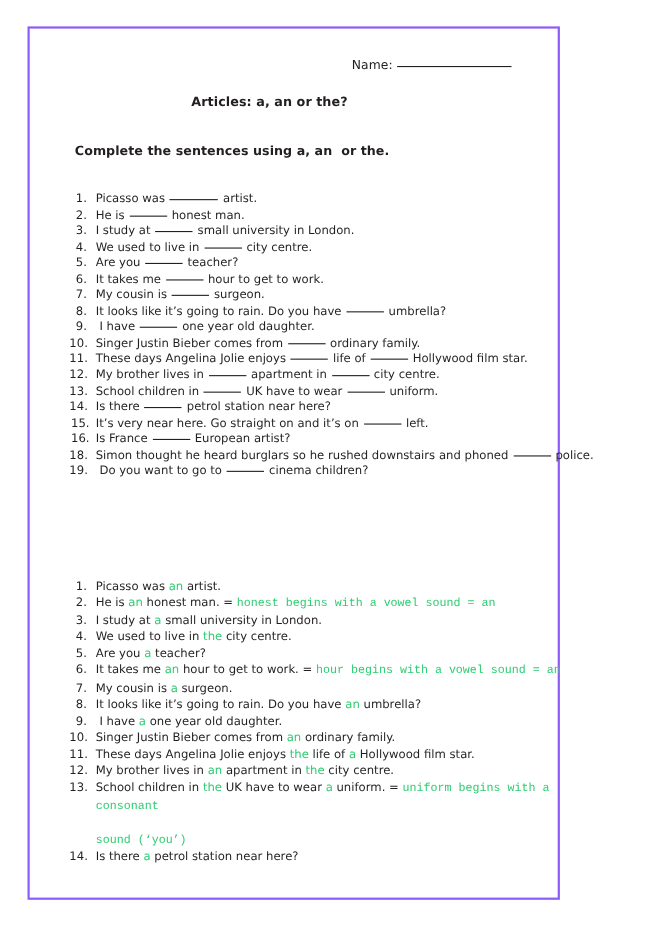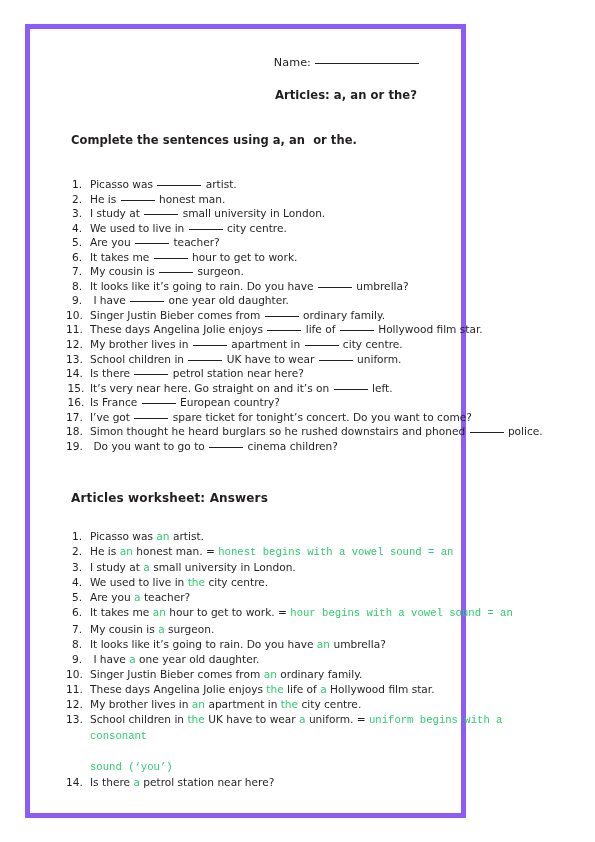--- a/index.html
+++ b/index.html
@@ -12,23 +12,23 @@
     height: 842px;
     font-family: "DejaVu Sans", sans-serif;
     color: #231f20;
     overflow: hidden;
     position: relative;
   }
   .page-frame {
     position: absolute;
     left: 25px;
     top: 24px;
-    width: 441px;
+    width: 484px;
     height: 794px;
-    border: 5px solid #8b5cf6;
+    border: 2px solid #8b5cf6;
     box-sizing: border-box;
     background: #ffffff;
   }
   .page-inner {
     position: absolute;
     left: 0;
     top: 0;
     width: 100%;
     height: 100%;
   }
@@ -53,21 +53,21 @@
     margin-left: 4px;
     vertical-align: 2px;
   }
 
   
   .doc-title {
     position: absolute;
     left: 0;
     top: 59px;
     width: 100%;
-    text-align: right;
+    text-align: center;
     font-size: 11.6px;
     font-weight: bold;
     letter-spacing: 0.05px;
     padding-right: 44px;
     box-sizing: border-box;
   }
   .instruction {
     position: absolute;
     left: 41px;
     top: 104px;
@@ -164,27 +164,25 @@
         <div class="li"><span class="num">6.</span><span class="txt"><span>It takes me </span><span class="blank w2"></span><span> hour to get to work.</span></span></div>
         <div class="li"><span class="num">7.</span><span class="txt"><span>My cousin is </span><span class="blank w2"></span><span> surgeon.</span></span></div>
         <div class="li"><span class="num">8.</span><span class="txt"><span>It looks like it’s going to rain. Do you have </span><span class="blank w2"></span><span> umbrella?</span></span></div>
         <div class="li"><span class="num">9.</span><span class="txt"><span> I have </span><span class="blank w2"></span><span> one year old daughter.</span></span></div>
         <div class="li"><span class="num">10.</span><span class="txt"><span>Singer Justin Bieber comes from </span><span class="blank w2"></span><span> ordinary family.</span></span></div>
         <div class="li"><span class="num">11.</span><span class="txt"><span>These days Angelina Jolie enjoys </span><span class="blank w2"></span><span> life of </span><span class="blank w2"></span><span> Hollywood film star.</span></span></div>
         <div class="li"><span class="num">12.</span><span class="txt"><span>My brother lives in </span><span class="blank w2"></span><span> apartment in </span><span class="blank w2"></span><span> city centre.</span></span></div>
         <div class="li"><span class="num">13.</span><span class="txt"><span>School children in </span><span class="blank w2"></span><span> UK have to wear </span><span class="blank w2"></span><span> uniform.</span></span></div>
         <div class="li"><span class="num">14.</span><span class="txt"><span>Is there </span><span class="blank w2"></span><span> petrol station near here?</span></span></div>
         <div class="li tight"><span class="num">15.</span><span class="txt"><span>It’s very near here. Go straight on and it’s on </span><span class="blank w2"></span><span> left.</span></span></div>
-        <div class="li tight"><span class="num">16.</span><span class="txt"><span>Is France </span><span class="blank w2"></span><span> European country?</span></span></div>
-        <div class="li"><span class="num">17.</span><span class="txt"><span>I’ve got </span><span class="blank w2"></span><span> spare ticket for tonight’s concert. Do you want to come?</span></span></div>
+        <div class="li tight"><span class="num">16.</span><span class="txt"><span>Is France </span><span class="blank w2"></span><span> European artist?</span></span></div>
         <div class="li"><span class="num">18.</span><span class="txt"><span>Simon thought he heard burglars so he rushed downstairs and phoned </span><span class="blank w2"></span><span> police.</span></span></div>
         <div class="li"><span class="num">19.</span><span class="txt"><span> Do you want to go to </span><span class="blank w2"></span><span> cinema children?</span></span></div>
       </div>
 
-    <div class="answers-title">Articles worksheet: Answers</div>
 
     <div class="a-list">
         <div class="li"><span class="num">1.</span><span class="txt"><span>Picasso was </span><span class="ans">an</span><span> artist.</span></span></div>
         <div class="li"><span class="num">2.</span><span class="txt"><span>He is </span><span class="ans">an</span><span> honest man. = </span><span class="note">honest begins with a vowel sound = an</span></span></div>
         <div class="li"><span class="num">3.</span><span class="txt"><span>I study at </span><span class="ans">a</span><span> small university in London.</span></span></div>
         <div class="li"><span class="num">4.</span><span class="txt"><span>We used to live in </span><span class="ans">the</span><span> city centre.</span></span></div>
         <div class="li"><span class="num">5.</span><span class="txt"><span>Are you </span><span class="ans">a</span><span> teacher?</span></span></div>
         <div class="li"><span class="num">6.</span><span class="txt"><span>It takes me </span><span class="ans">an</span><span> hour to get to work. = </span><span class="note">hour begins with a vowel sound = an</span></span></div>
         <div class="li"><span class="num">7.</span><span class="txt"><span>My cousin is </span><span class="ans">a</span><span> surgeon.</span></span></div>
         <div class="li"><span class="num">8.</span><span class="txt"><span>It looks like it’s going to rain. Do you have </span><span class="ans">an</span><span> umbrella?</span></span></div>

